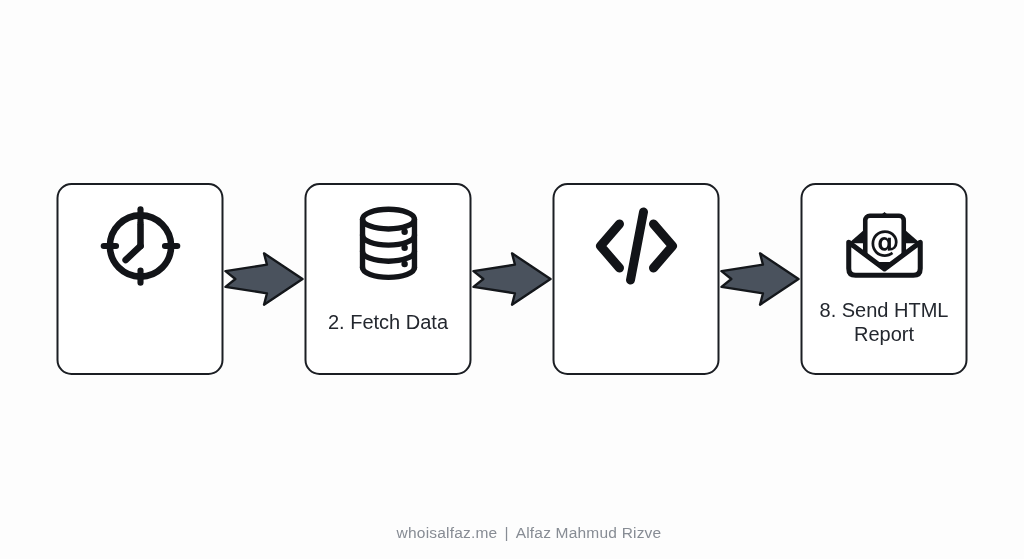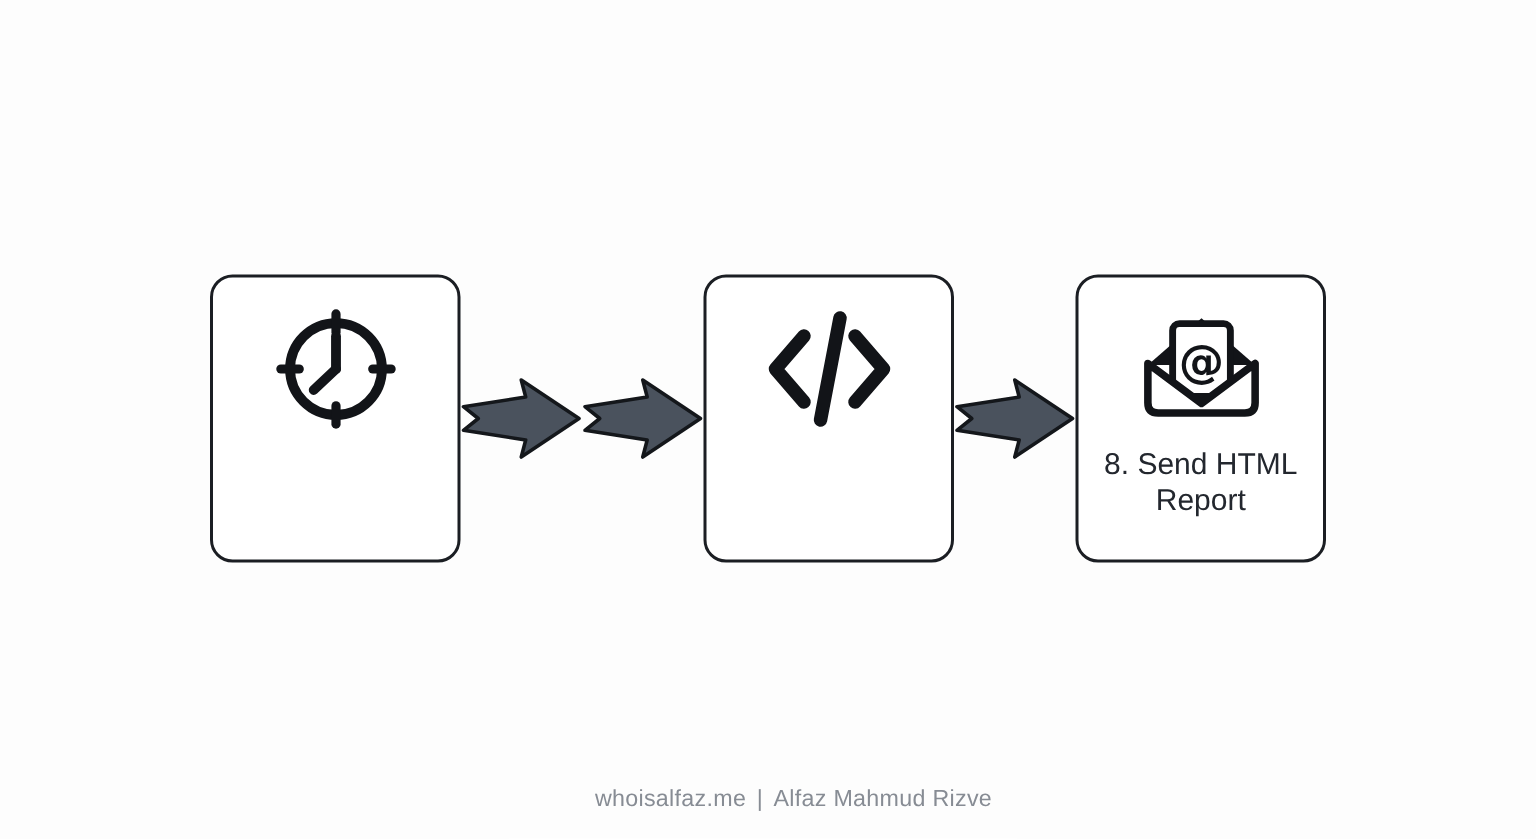--- a/index.html
+++ b/index.html
@@ -119,20 +119,38 @@
           <path class="stroke-icon" d="M48 48 L48 23" stroke-width="7.5" stroke-linecap="round"></path>
           <path class="stroke-icon" d="M48 48 L31 64" stroke-width="7.5" stroke-linecap="round"></path>
         </svg>
       </div>
     </div>
 
     <svg class="arrow" viewBox="0 0 82 58">
       <polygon class="arrow-shape" points="2,21 44,14.5 41,3 80,29 41,55 44,43.5 2,37 12,29"></polygon>
     </svg>
 
+    <div class="step">
+      <div class="icon-wrap">
+        <svg width="86" height="90" viewBox="0 0 96 96">
+          <ellipse class="stroke-icon" cx="48" cy="18" rx="29" ry="11" stroke-width="6"></ellipse>
+          <path class="stroke-icon" d="M19 18 L19 72" stroke-width="6" stroke-linecap="round"></path>
+          <path class="stroke-icon" d="M77 18 L77 72" stroke-width="6" stroke-linecap="round"></path>
+          <path class="stroke-icon" d="M19 72 a29 11 0 0 0 58 0" stroke-width="6" stroke-linecap="round"></path>
+          <path class="stroke-icon" d="M19 36 a29 11 0 0 0 58 0" stroke-width="6" stroke-linecap="round"></path>
+          <path class="stroke-icon" d="M19 54 a29 11 0 0 0 58 0" stroke-width="6" stroke-linecap="round"></path>
+          <circle class="fill-icon" cx="66" cy="32" r="3.6"></circle>
+          <circle class="fill-icon" cx="66" cy="50" r="3.6"></circle>
+          <circle class="fill-icon" cx="66" cy="68" r="3.6"></circle>
+        </svg>
+      </div>
+      <div class="label-zone">
+        <div class="label">2. Fetch Data</div>
+      </div>
+    </div>
 
     <svg class="arrow" viewBox="0 0 82 58">
       <polygon class="arrow-shape" points="2,21 44,14.5 41,3 80,29 41,55 44,43.5 2,37 12,29"></polygon>
     </svg>
 
     <div class="step">
       <div class="icon-wrap">
         <svg width="96" height="82" viewBox="0 0 96 82">
           <path class="stroke-icon" d="M31 19 L12 41 L31 63" stroke-width="9" stroke-linecap="round" stroke-linejoin="round"></path>
           <path class="stroke-icon" d="M65 19 L84 41 L65 63" stroke-width="9" stroke-linecap="round" stroke-linejoin="round"></path>

